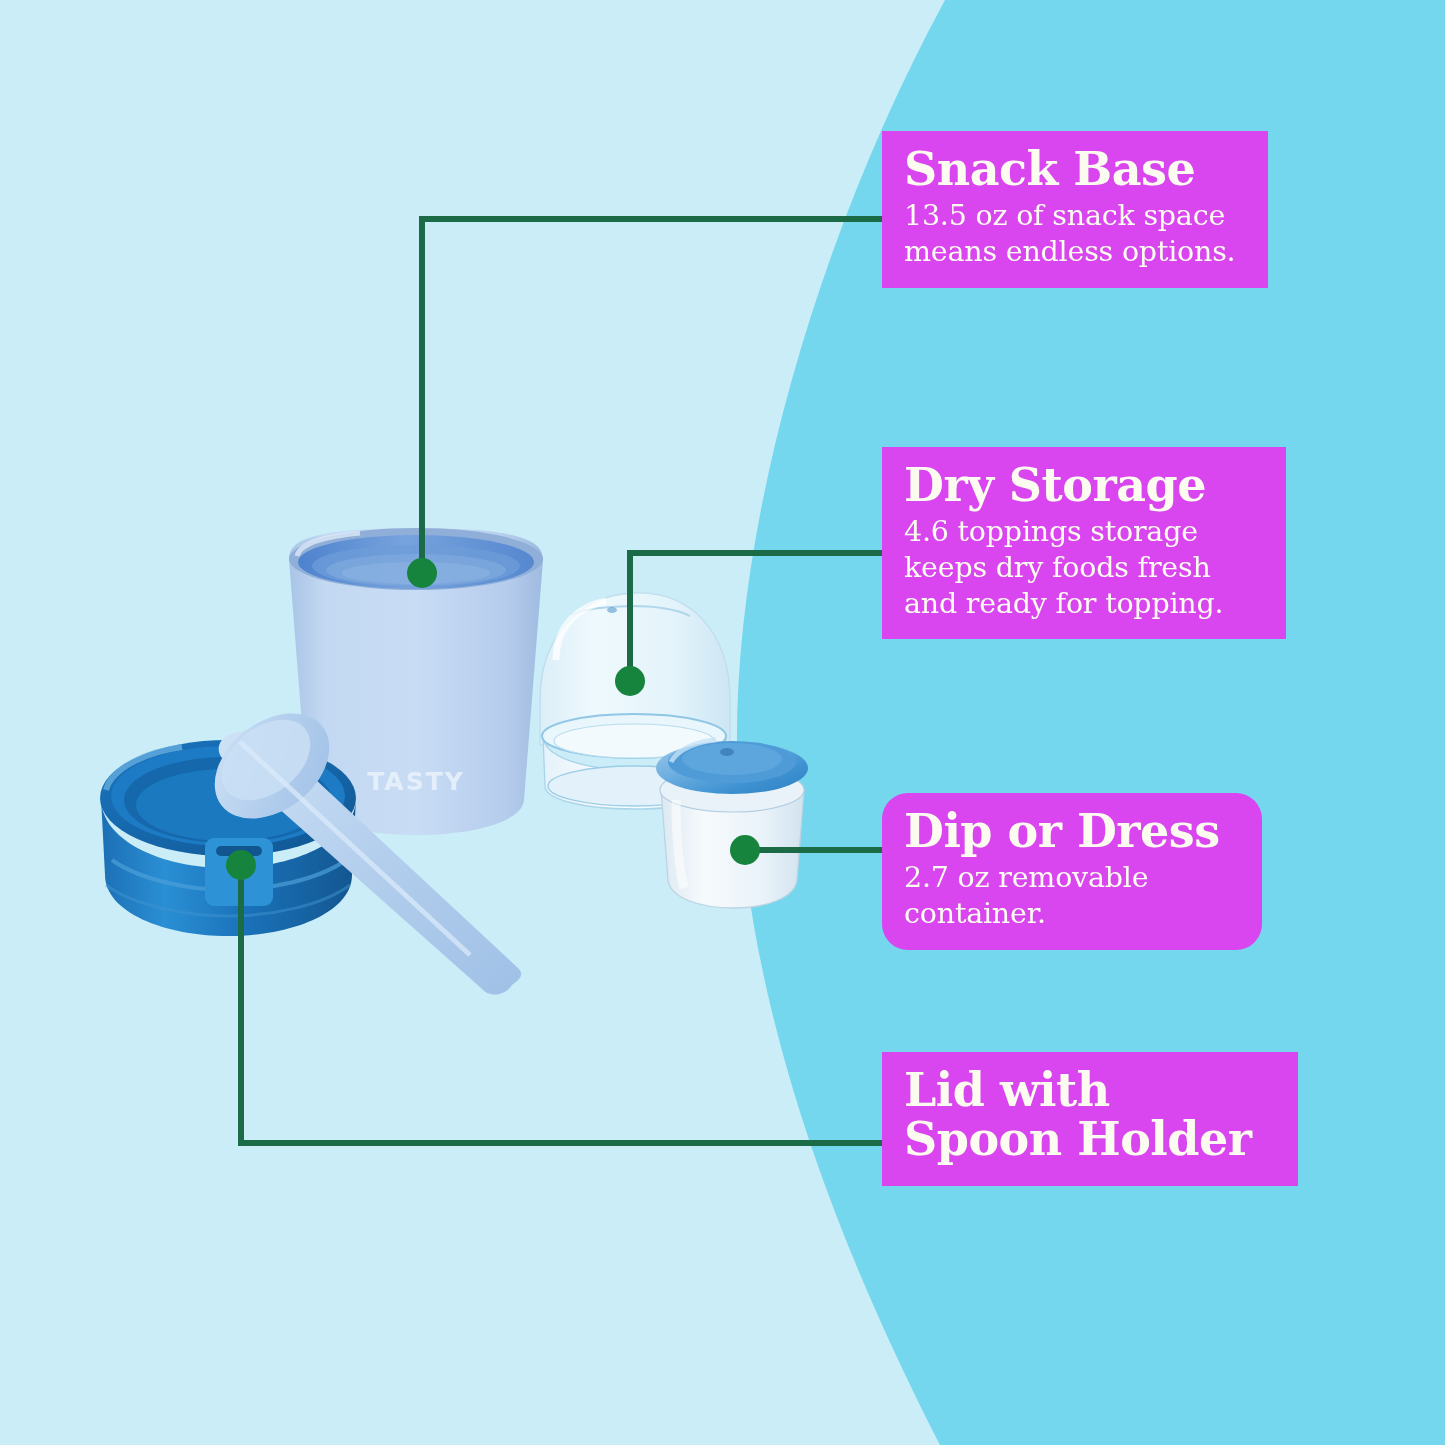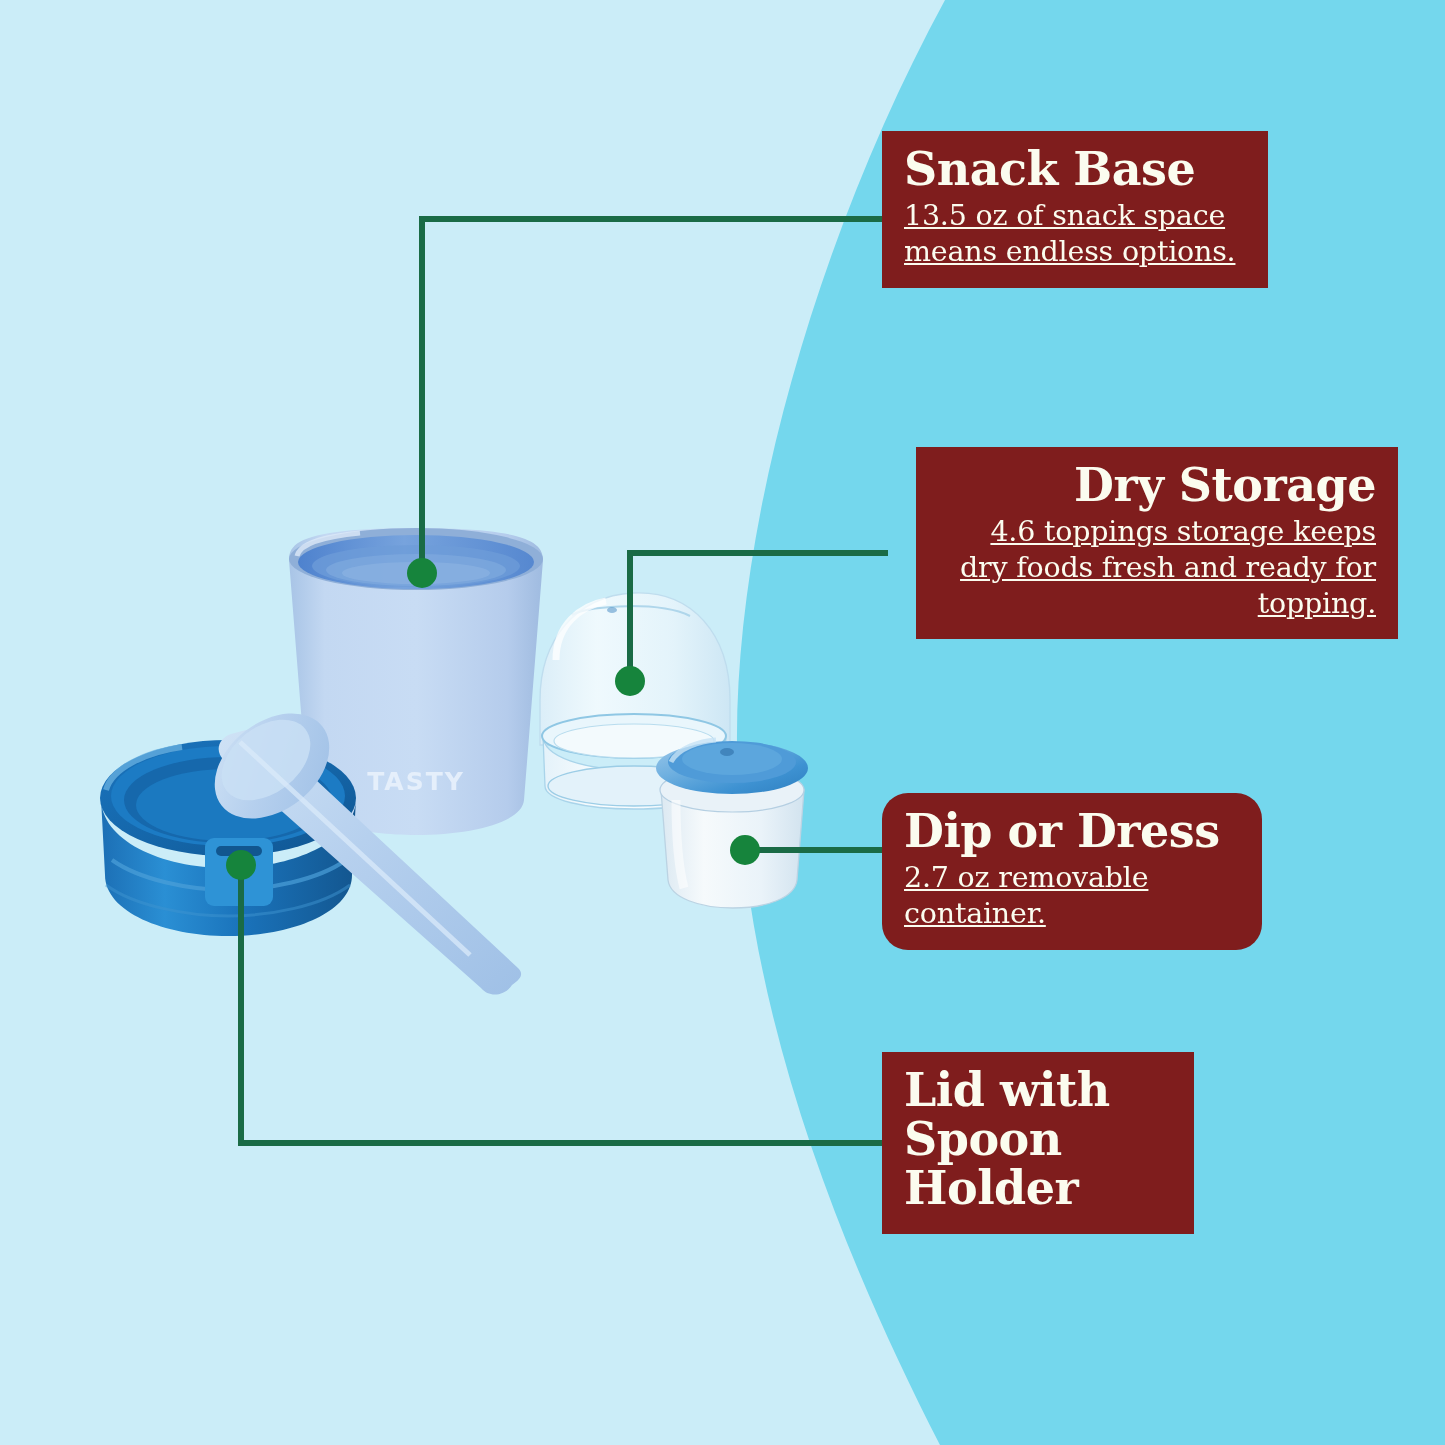--- a/index.html
+++ b/index.html
@@ -14,44 +14,43 @@
     width:1445px; height:1445px;
     background:#CBEDF8;
     overflow:hidden;
   }
   .bg-svg, .lines-svg, .product-svg {
     position:absolute; left:0; top:0;
     width:1445px; height:1445px;
   }
   .callout {
     position:absolute;
-    background:#7f1d1d;
+    background:#d946ef;
     color:#FBFCEF;
-    padding:14px 22px 18px 22px;
+    padding:14px 29px 18px 22px;
   }
   .callout h2 {
     font-family:"DejaVu Serif", serif;
     font-weight:bold;
     font-size:46px;
     line-height:1.06;
     letter-spacing:-0.5px;
     margin-bottom:4px;
     white-space:nowrap;
   }
   .callout p {
     font-family:"DejaVu Serif", serif;
     font-size:28.5px;
     line-height:1.26;
     letter-spacing:-0.2px;
-    text-decoration:underline;
   }
   #callout-snack-base { left:882px; top:131px;  width:386px; }
-  #callout-dry-storage{ left:916px; top:447px;  width:482px;text-align:right; }
+  #callout-dry-storage{ left:882px; top:447px;  width:404px; }
   #callout-dip-dress  { left:882px; top:793px;  width:380px;border-radius:26px; }
-  #callout-lid-spoon  { left:882px; top:1052px; width:312px; }
+  #callout-lid-spoon  { left:882px; top:1052px; width:416px; }
   #callout-lid-spoon h2 { white-space:normal; }
 </style>
 </head>
 <body>
 
 <div id="stage">
 
   <svg class="bg-svg" viewBox="0 0 1445 1445">
     <rect x="0" y="0" width="1445" height="1445" fill="#CBEDF8"></rect>
     <path d="M 945 0 C 820 230, 735 520, 737 745 C 739 1000, 840 1250, 940 1445 L 1445 1445 L 1445 0 Z" fill="#74D7ED"></path>

